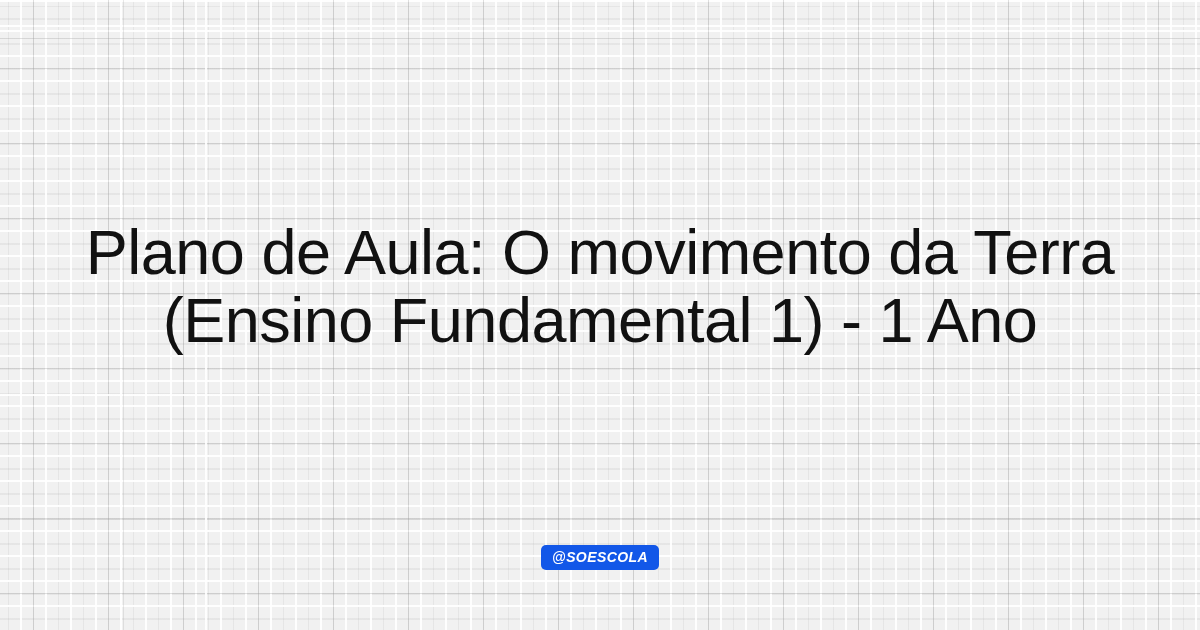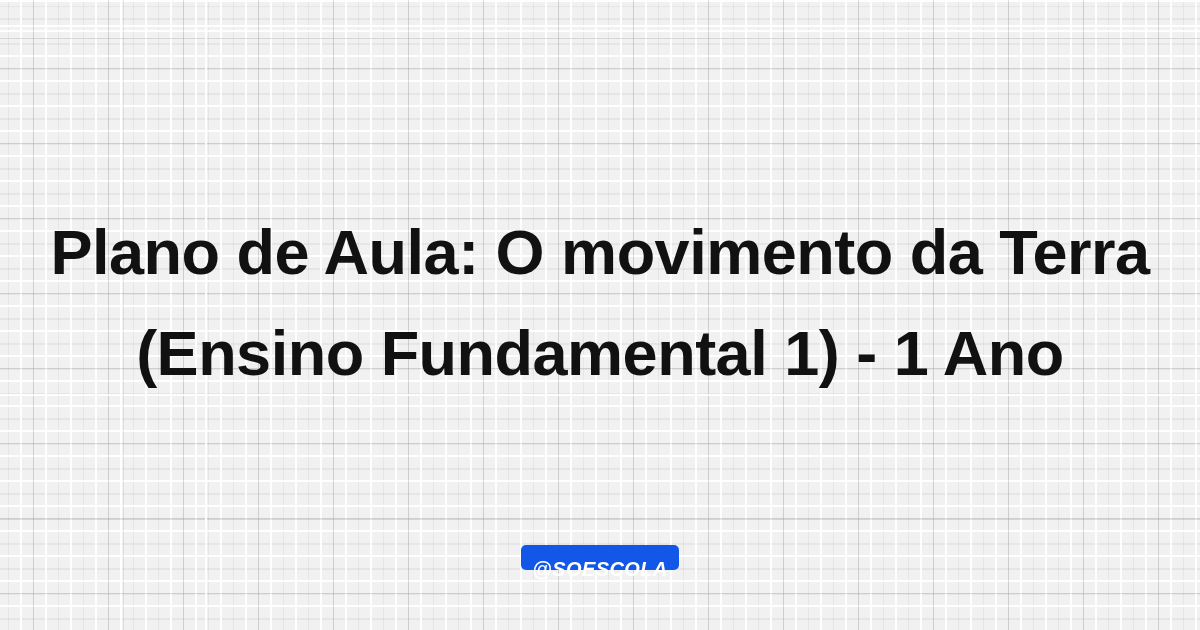--- a/index.html
+++ b/index.html
@@ -100,26 +100,25 @@
   .title-block {
     width: 1160px;
     text-align: center;
     margin-top: -58px;
   }
 
   .title-line {
     display: block;
     color: #111111;
     font-family: "Liberation Sans", sans-serif;
-    font-weight: 700;
+    font-weight: 400;
     font-size: 62px;
     line-height: 68px;
     letter-spacing: -0.5px;
     white-space: nowrap;
-    margin-top: 33px;
   }
 
   .title-line.line-1 {
     font-size: 63px;
   }
 
   .title-line.line-2 {
     font-size: 63px;
   }
 
@@ -133,25 +132,25 @@
     justify-content: center;
   }
 
   .badge {
     display: inline-block;
     background: #1257e8;
     color: #ffffff;
     font-family: "Liberation Sans", sans-serif;
     font-weight: 700;
     font-style: italic;
-    font-size: 20px;
+    font-size: 14px;
     letter-spacing: 0.4px;
     line-height: 25px;
     height: 25px;
-    padding: 12px 11px;
+    padding: 0 11px;
     border-radius: 5px;
     white-space: nowrap;
     box-sizing: border-box;
   }
 </style>
 </head>
 <body>
 
 <div class="card">
 

